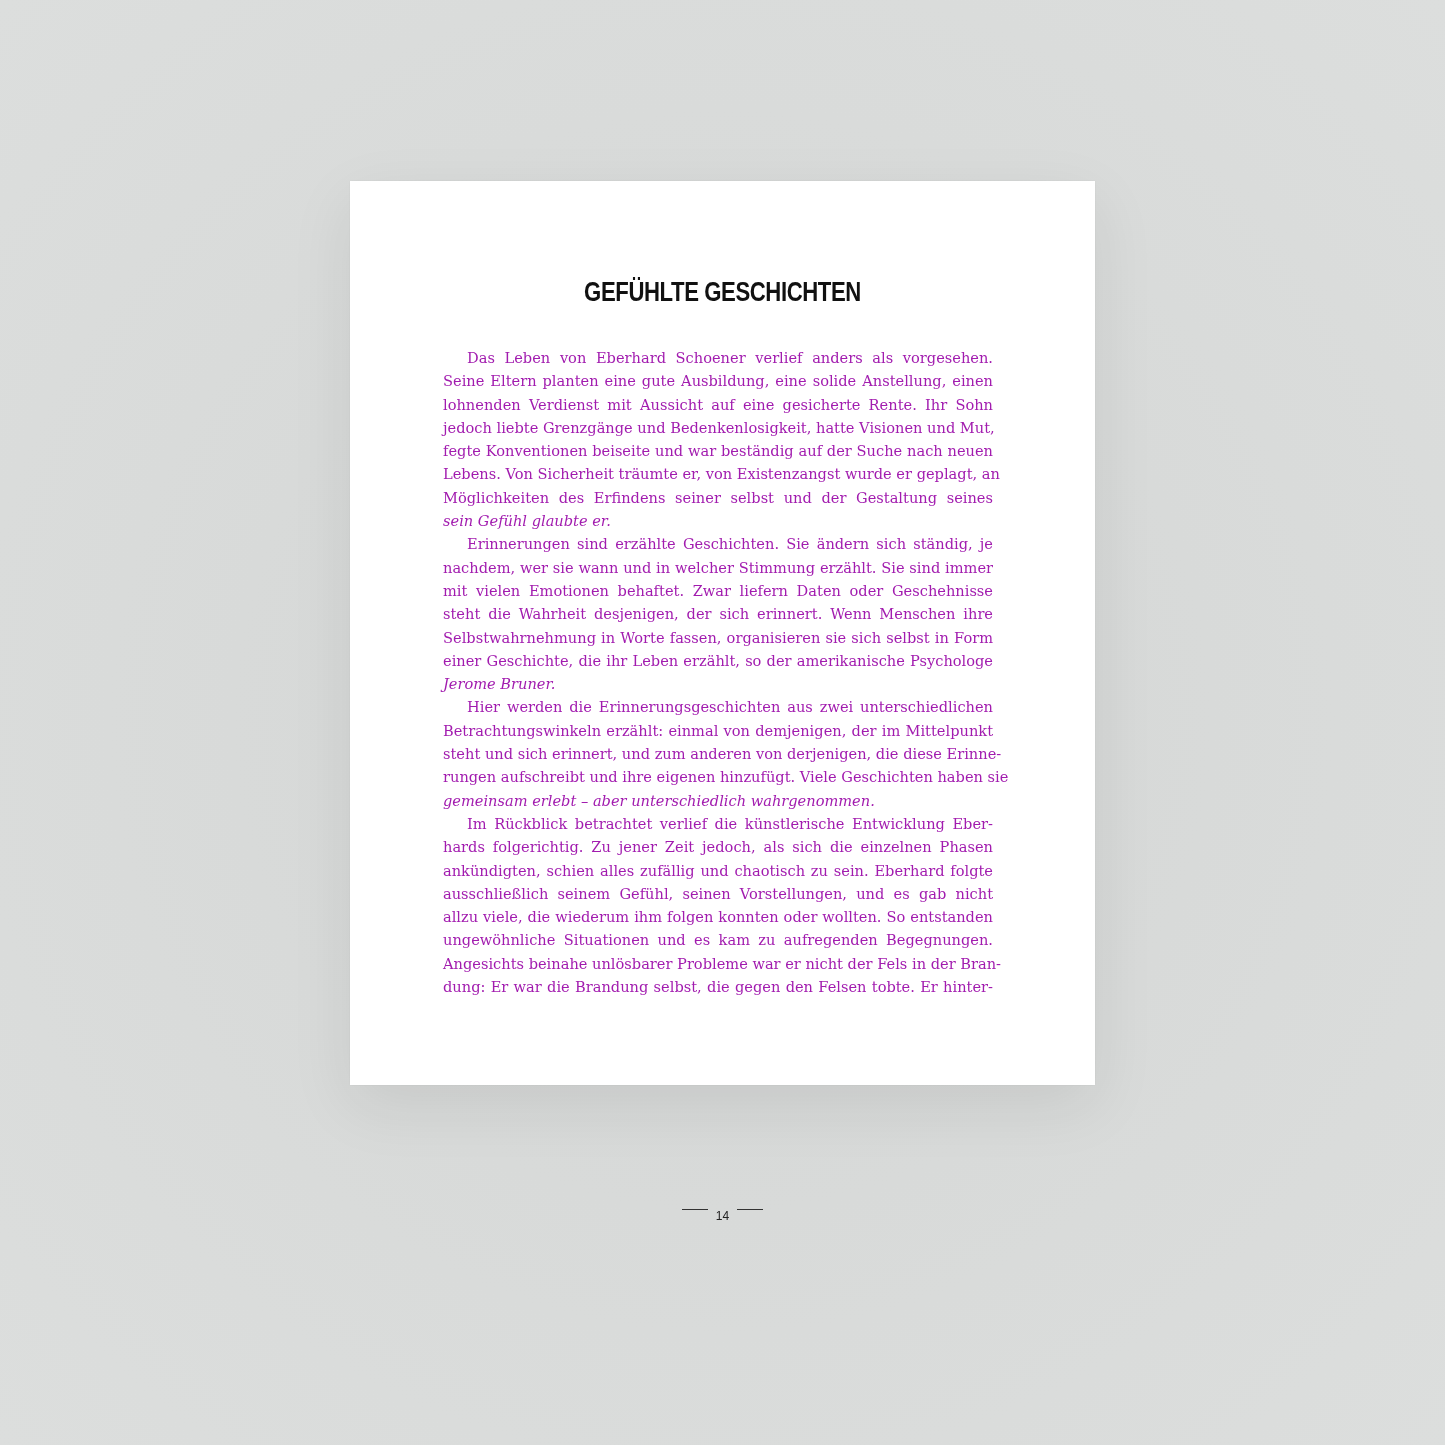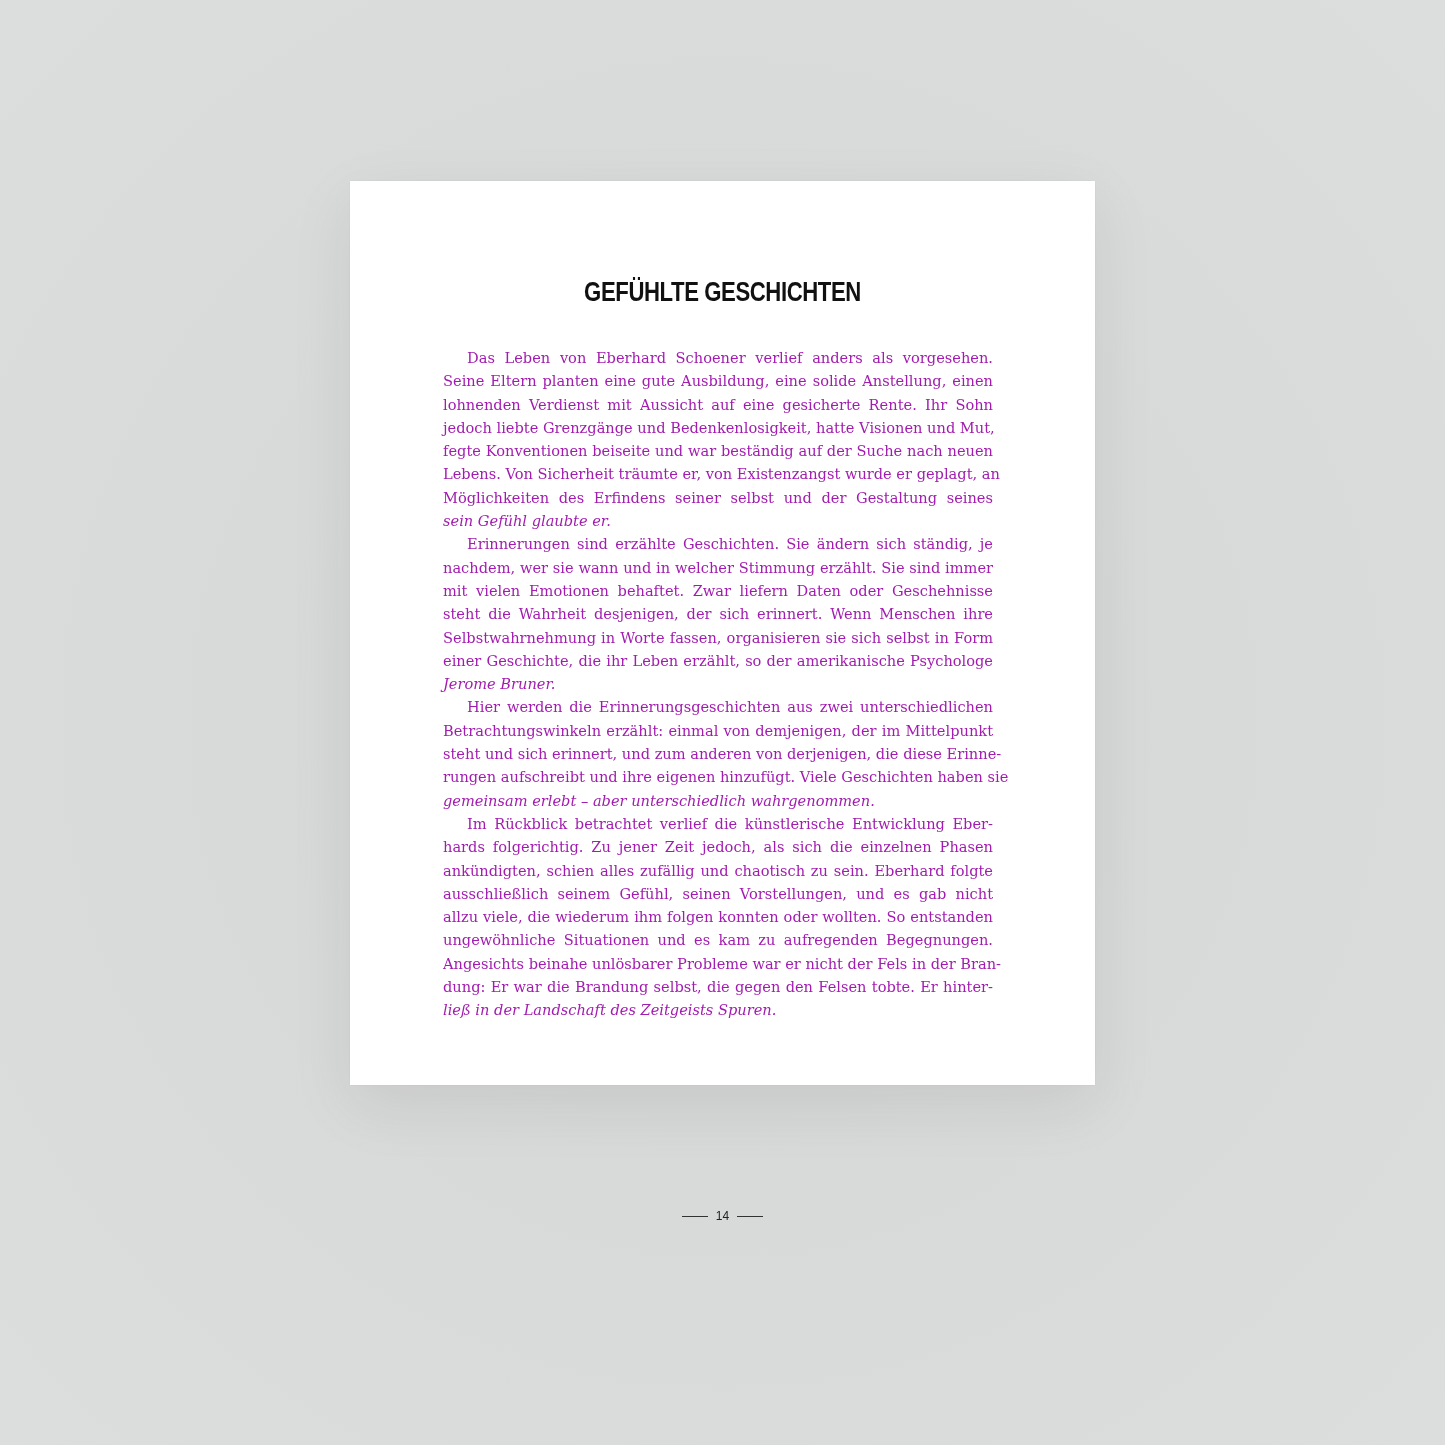--- a/index.html
+++ b/index.html
@@ -28,21 +28,21 @@
     font-size: 14.6px; line-height: 23.3px; color: #a21caf; margin-top: 18px;
   }
   .line {
     display: block; text-align: justify; text-align-last: justify;
     white-space: nowrap; height: 23.3px; overflow: visible;
   }
   .line.last { text-align-last: left; font-style: italic; }
   .line.indent { padding-left: 24px; }
   .folio {
     position: absolute; left: 0; right: 0; top: 1028px;
-    display: flex; justify-content: center; align-items: center; gap: 8px;
+    display: flex; justify-content: center; gap: 8px;
     font-family: "Liberation Sans", sans-serif; font-size: 12px; color: #222;
   }
   .folio .dash { width: 26px; height: 1px; background: #333; }
 </style>
 </head>
 <body>
 
 <div class="page">
   <h1 class="title">GEFÜHLTE GESCHICHTEN</h1>
 
@@ -75,21 +75,20 @@
     </div>
     <div>
       <span class="line indent">Im Rückblick betrachtet verlief die künstlerische Entwicklung Eber-</span>
       <span class="line">hards folgerichtig. Zu jener Zeit jedoch, als sich die einzelnen Phasen</span>
       <span class="line">ankündigten, schien alles zufällig und chaotisch zu sein. Eberhard folgte</span>
       <span class="line">ausschließlich seinem Gefühl, seinen Vorstellungen, und es gab nicht</span>
       <span class="line">allzu viele, die wiederum ihm folgen konnten oder wollten. So entstanden</span>
       <span class="line">ungewöhnliche Situationen und es kam zu aufregenden Begegnungen.</span>
       <span class="line">Angesichts beinahe unlösbarer Probleme war er nicht der Fels in der Bran-</span>
       <span class="line">dung: Er war die Brandung selbst, die gegen den Felsen tobte. Er hinter-</span>
-      <span class="line last">ließ in der Landschaft des Zeitgeists Spuren.</span>
     </div>
   </div>
 
   <div class="folio">
     <span class="dash"></span>
     <span>14</span>
     <span class="dash"></span>
   </div>
 </div>
 

